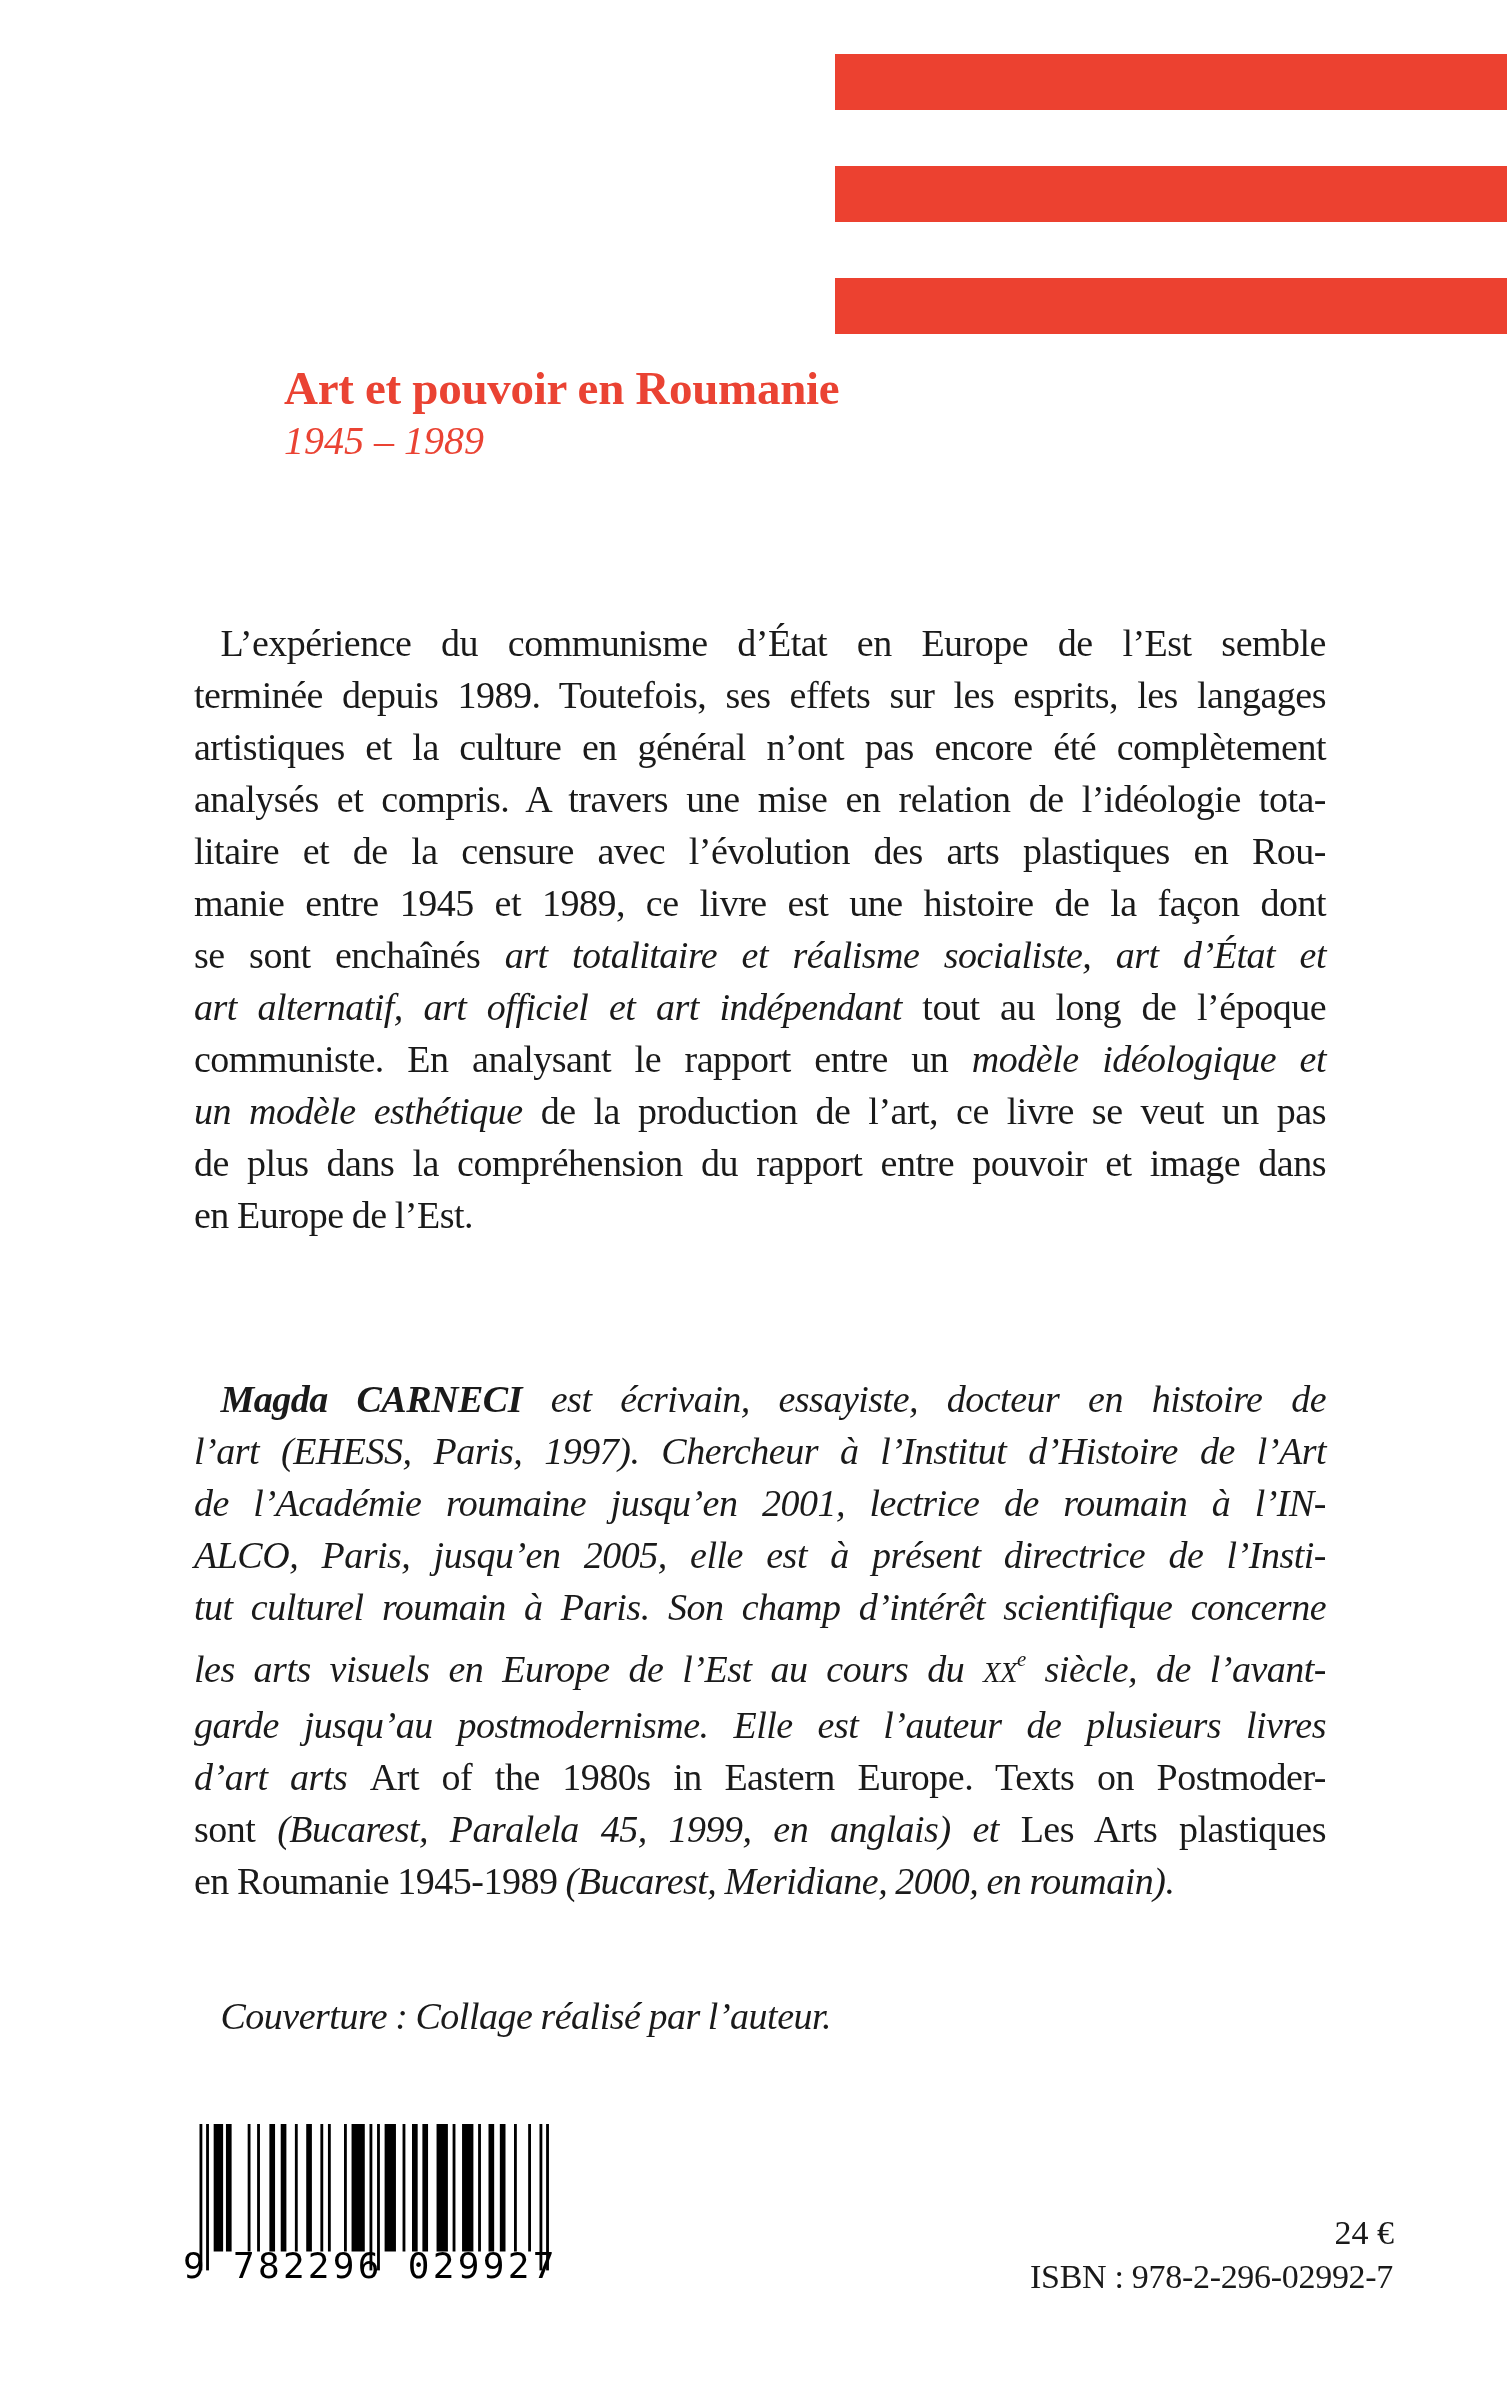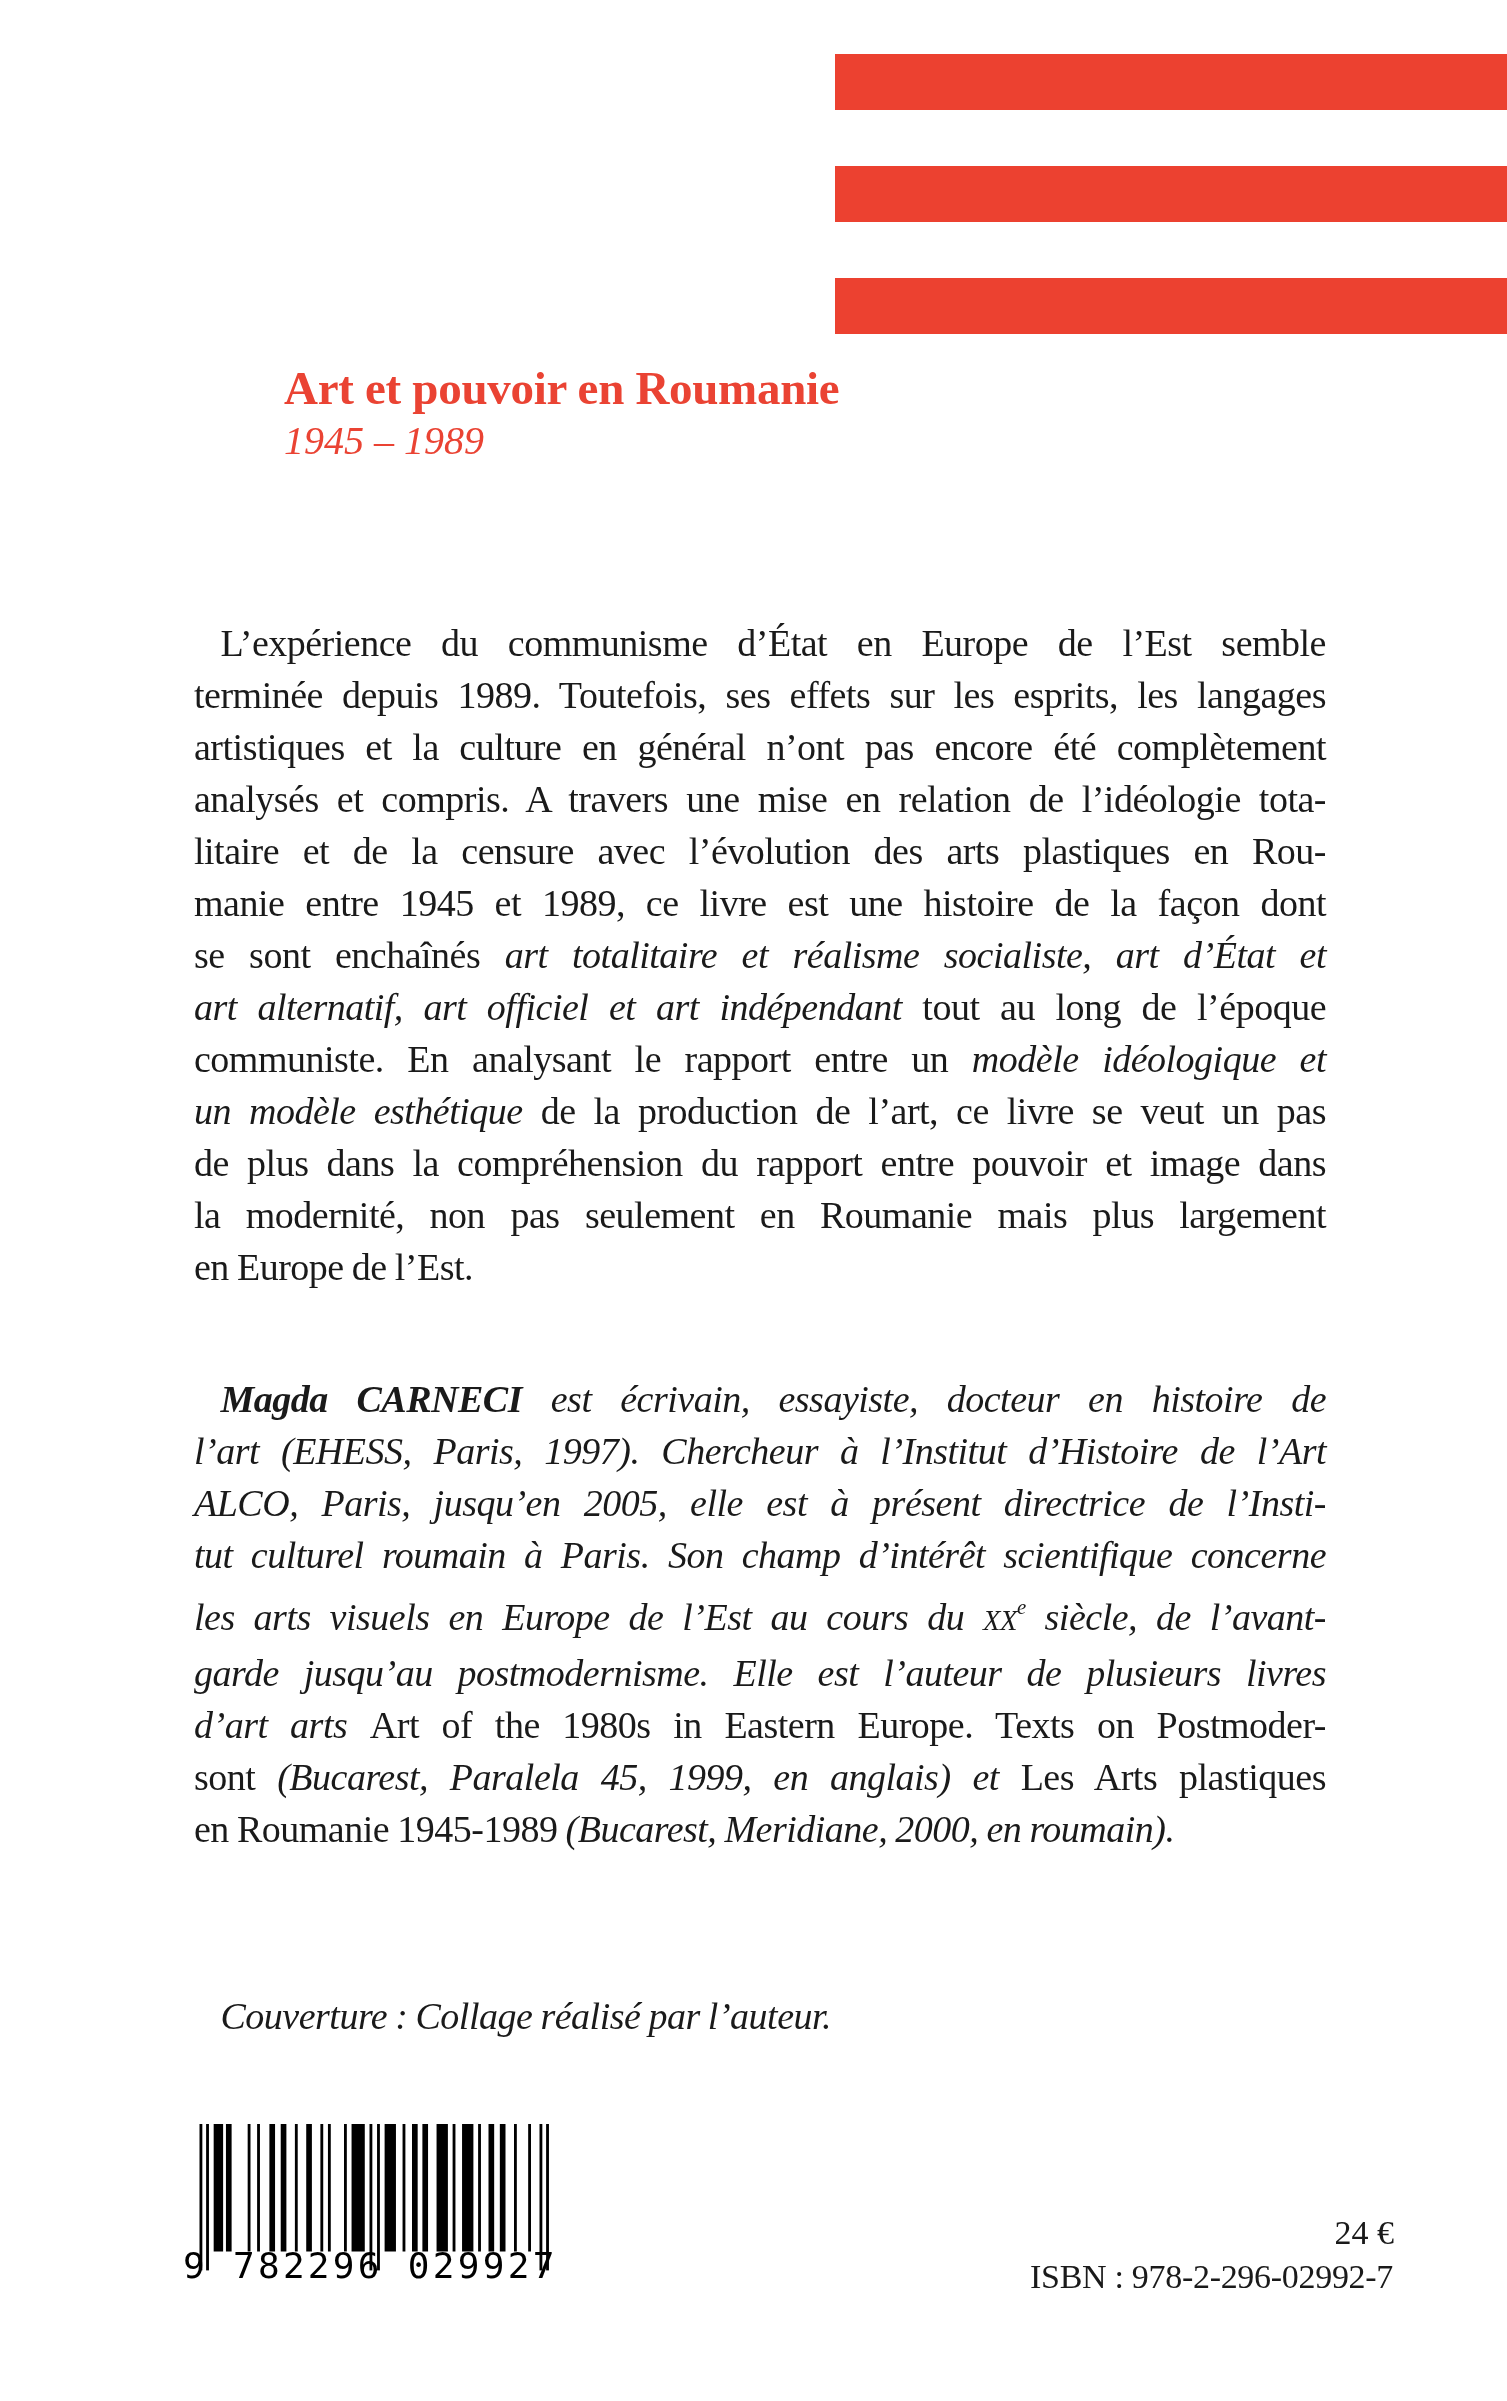--- a/index.html
+++ b/index.html
@@ -123,27 +123,27 @@
   <span class="line"><span>terminée depuis 1989. Toutefois, ses effets sur les esprits, les langages</span></span>
   <span class="line"><span>artistiques et la culture en général n’ont pas encore été complètement</span></span>
   <span class="line"><span>analysés et compris. A travers une mise en relation de l’idéologie tota-</span></span>
   <span class="line"><span>litaire et de la censure avec l’évolution des arts plastiques en Rou-</span></span>
   <span class="line"><span>manie entre 1945 et 1989, ce livre est une histoire de la façon dont</span></span>
   <span class="line"><span>se sont enchaînés </span><span class="it">art totalitaire et réalisme socialiste, art d’État et</span></span>
   <span class="line"><span class="it">art alternatif, art officiel et art indépendant</span><span> tout au long de l’époque</span></span>
   <span class="line"><span>communiste. En analysant le rapport entre un </span><span class="it">modèle idéologique et</span></span>
   <span class="line"><span class="it">un modèle esthétique</span><span> de la production de l’art, ce livre se veut un pas</span></span>
   <span class="line"><span>de plus dans la compréhension du rapport entre pouvoir et image dans</span></span>
-  <span class="line"><span>la modernité, non pas seulement en Roumanie mais plus largement</span></span>
   <span class="line last"><span>en Europe de l’Est.</span></span>
 </div>
 
 <div class="text-block bio">
   <span class="line it"><span class="indent"></span><span class="bd">Magda CARNECI</span><span> est écrivain, essayiste, docteur en histoire de</span></span>
   <span class="line it"><span>l’art (EHESS, Paris, 1997). Chercheur à l’Institut d’Histoire de l’Art</span></span>
+  <span class="line it"><span>de l’Académie roumaine jusqu’en 2001, lectrice de roumain à l’IN-</span></span>
   <span class="line it"><span>ALCO, Paris, jusqu’en 2005, elle est à présent directrice de l’Insti-</span></span>
   <span class="line it"><span>tut culturel roumain à Paris. Son champ d’intérêt scientifique concerne</span></span>
   <span class="line it"><span>les arts visuels en Europe de l’Est au cours du </span><span class="sc">XX</span><span class="sup">e</span><span> siècle, de l’avant-</span></span>
   <span class="line it"><span>garde jusqu’au postmodernisme. Elle est l’auteur de plusieurs livres</span></span>
   <span class="line"><span class="it">d’art arts </span><span>Art of the 1980s in Eastern Europe. Texts on Postmoder-</span></span>
   <span class="line"><span>sont</span><span class="it"> (Bucarest, Paralela 45, 1999, en anglais) et </span><span>Les Arts plastiques</span></span>
   <span class="line last"><span>en Roumanie 1945-1989</span><span class="it"> (Bucarest, Meridiane, 2000, en roumain).</span></span>
 </div>
 
 <div class="text-block credit">

